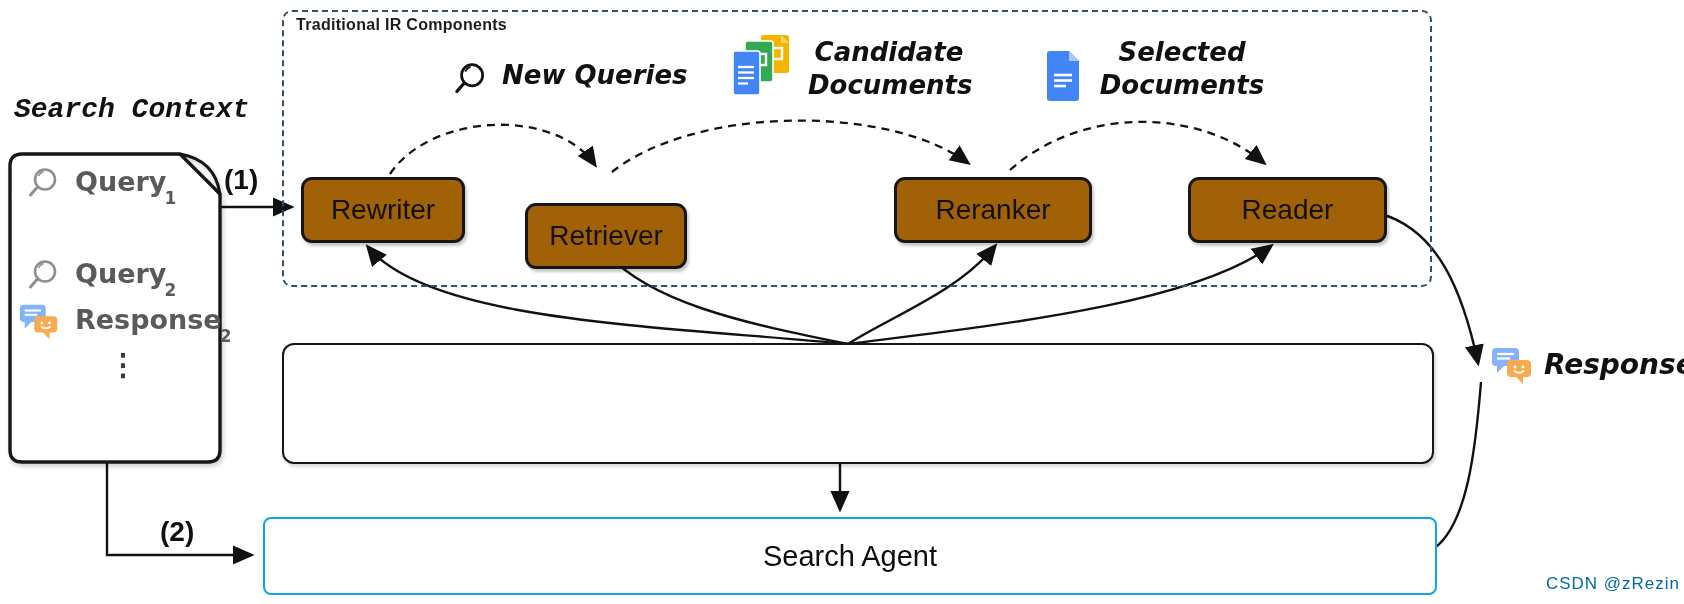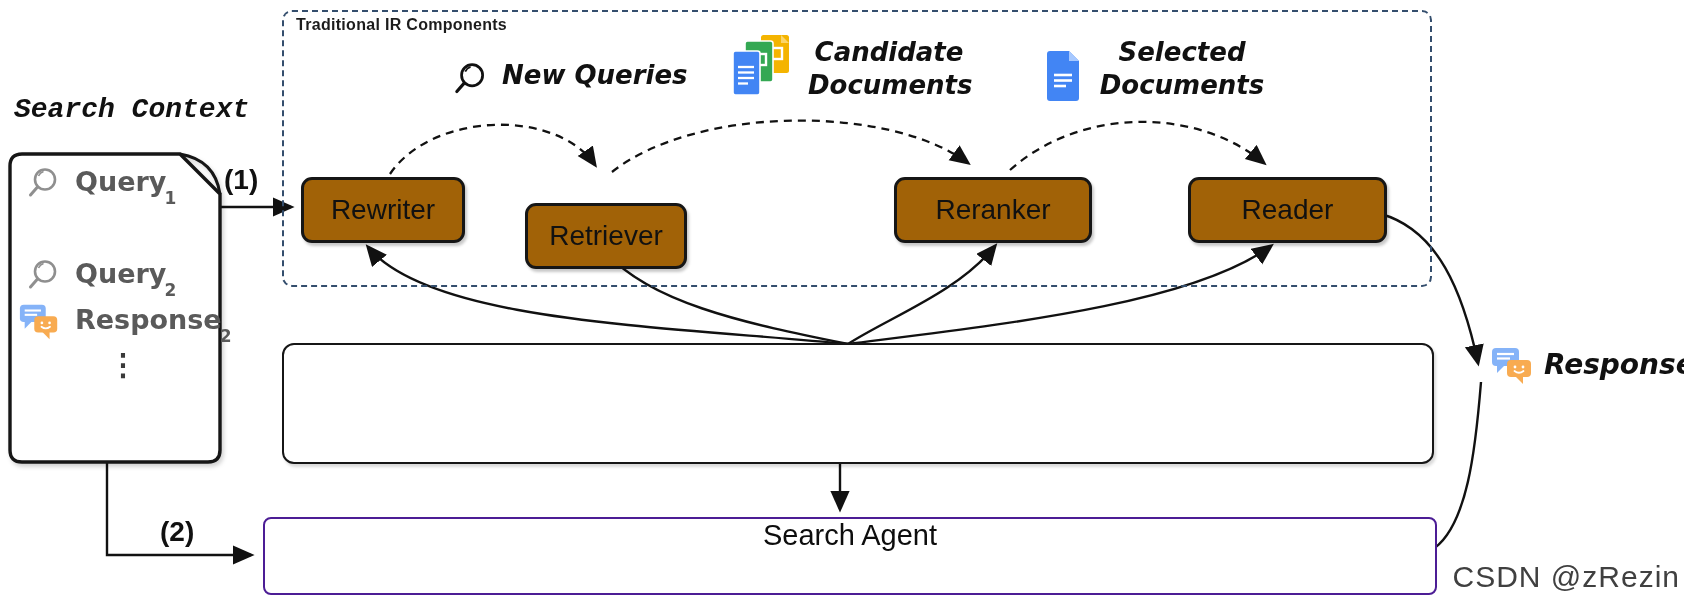--- a/index.html
+++ b/index.html
@@ -25,25 +25,25 @@
         justify-content:center;font-size:28px;color:#111;z-index:3;position:absolute;
         box-shadow:2px 3px 3px rgba(0,0,0,.22);}
   .llmbox{left:282px;top:343px;width:1148px;height:117px;background:#fff;border:2.5px solid #161616;
           border-radius:12px;z-index:2;box-shadow:2px 3px 3px rgba(0,0,0,.15);}
   .llmtitle{left:282px;top:351px;width:1148px;text-align:center;font-size:30px;font-weight:600;
             letter-spacing:.5px;color:#0d0d0d;}
   .modelrow{left:282px;top:408px;width:1148px;height:46px;display:flex;align-items:center;
             justify-content:center;gap:52px;}
   .model{display:flex;align-items:center;gap:10px;font-size:25px;font-weight:600;letter-spacing:.3px;color:#0d0d0d;}
   .more-dots{font-size:27px;font-weight:700;letter-spacing:2px;color:#0d0d0d;}
-  .agentbox{left:263px;top:517px;width:1170px;height:74px;background:#fff;border:2px solid #4c1d95;
-            border-radius:8px;display:flex;align-items:flex-start;justify-content:center;font-size:29px;color:#0d0d0d;z-index:2;}
+  .agentbox{left:263px;top:517px;width:1170px;height:74px;background:#fff;border:2px solid #0ea5e9;
+            border-radius:8px;display:flex;align-items:center;justify-content:center;font-size:29px;color:#0d0d0d;z-index:2;}
   .steplabel{font-size:28px;font-weight:700;color:#111;}
   .resp-label{left:1544px;top:348px;font-size:28px;}
-  .watermark{right:4px;bottom:10px;font-size:30px;color:#404040;letter-spacing:1px;z-index:4;}
+  .watermark{right:4px;bottom:10px;font-size:17px;color:#0369a1;letter-spacing:1px;z-index:4;}
 </style>
 </head>
 <body>
 
 <div class="stage">
 
   <svg class="wires" width="1684" height="604" viewBox="0 0 1684 604">
     <defs>
       <marker id="ah" markerWidth="10" markerHeight="9" refX="7.5" refY="4" orient="auto">
         <path d="M0,0 L9,4 L0,8 Z" fill="#111"></path>

